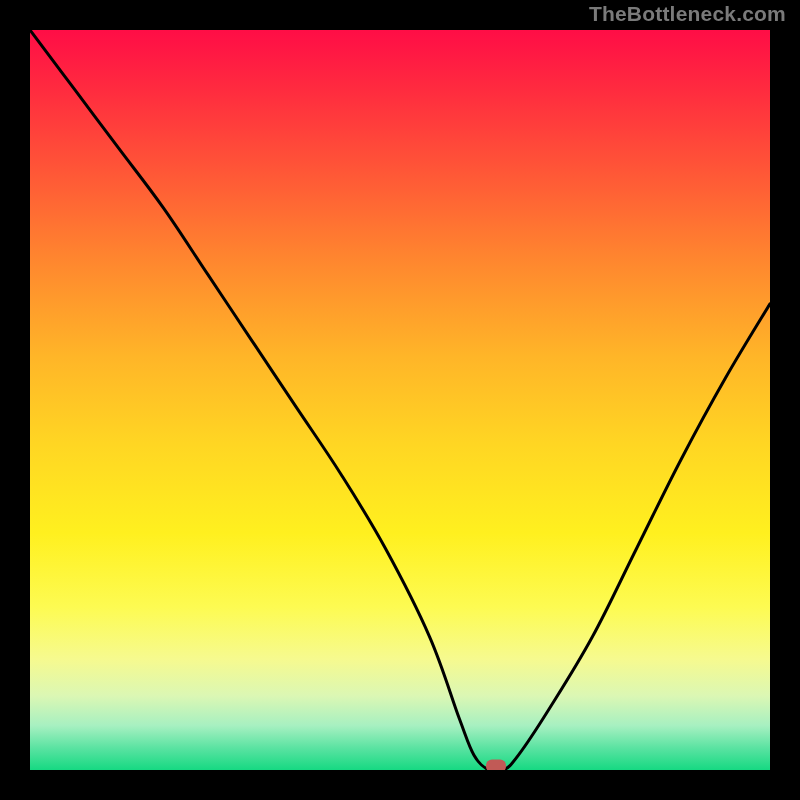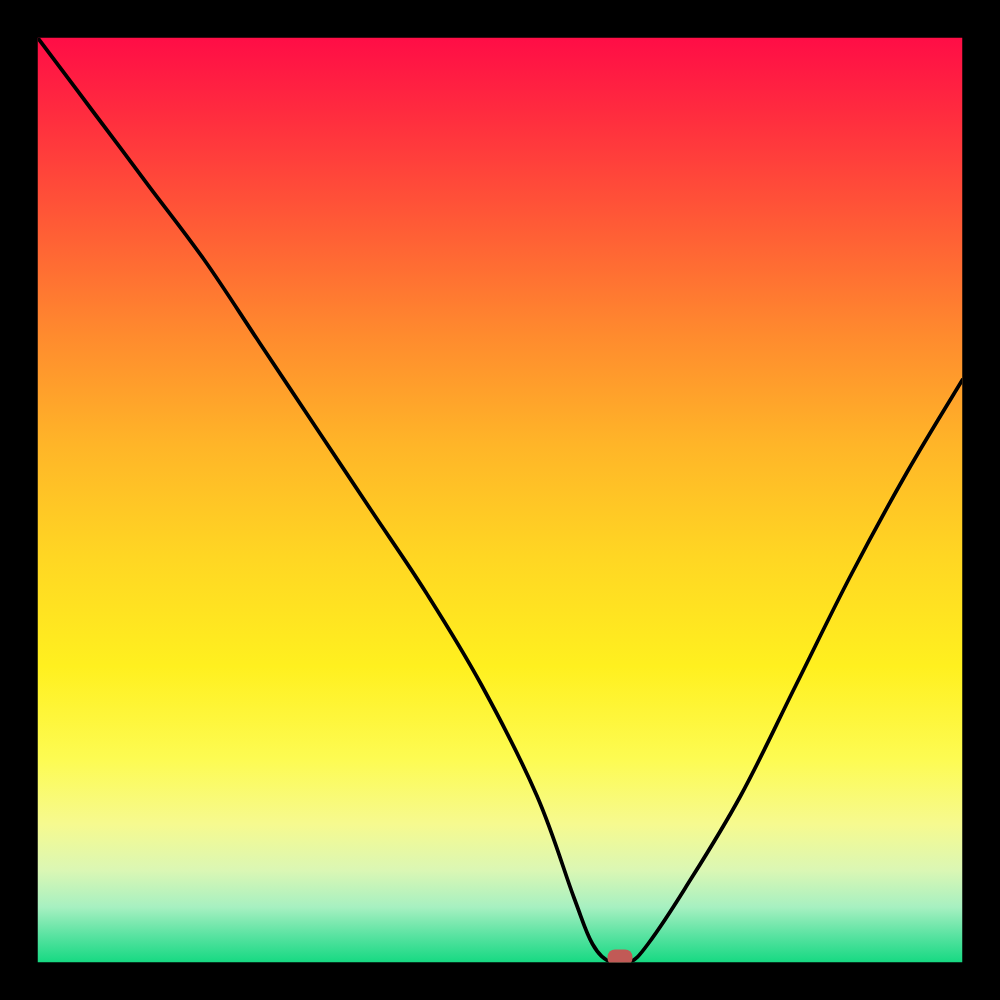--- a/index.html
+++ b/index.html
@@ -69,20 +69,21 @@
     background: #c15a56;
     z-index: 6;
     transform: translate(-50%, -50%);
   }
 </style>
 </head>
 <body>
 
 <div class="frame">
 
+  <div class="watermark">TheBottleneck.com</div>
 
   <div class="plot-area">
     <div class="gradient"></div>
 
     <svg class="curve" viewBox="0 0 740 740" preserveAspectRatio="none">
       <path id="curve-path" d="M 0.0 0.0 C 8.0 10.7, 28.4 37.9, 44.4 59.2 C 60.4 80.5, 72.8 97.1, 88.8 118.4 C 104.8 139.7, 117.2 155.0, 133.2 177.6 C 149.2 200.2, 161.6 220.2, 177.6 244.2 C 193.6 268.2, 206.0 286.8, 222.0 310.8 C 238.0 334.8, 250.4 353.4, 266.4 377.4 C 282.4 401.4, 294.8 418.7, 310.8 444.0 C 326.8 469.3, 339.2 488.7, 355.2 518.0 C 371.2 547.3, 386.3 576.2, 399.6 606.8 C 412.9 637.4, 421.2 666.9, 429.2 688.2 C 437.2 709.5, 438.7 715.9, 444.0 725.2 C 449.3 734.5, 453.5 737.3, 458.8 740.0 C 464.1 742.7, 468.3 742.7, 473.6 740.0 C 478.9 737.3, 480.4 735.9, 488.4 725.2 C 496.4 714.5, 504.7 702.1, 518.0 680.8 C 531.3 659.5, 546.4 636.1, 562.4 606.8 C 578.4 577.5, 590.8 550.0, 606.8 518.0 C 622.8 486.0, 635.2 459.8, 651.2 429.2 C 667.2 398.6, 679.6 375.8, 695.6 347.8 C 711.6 319.8, 732.0 287.1, 740.0 273.8" fill="none" stroke="#000" stroke-width="3" stroke-linecap="round" stroke-linejoin="round"></path>
     </svg>
 
     <div id="marker" class="marker" style="left: 466.2px; top: 736px; background: rgb(193, 90, 86);"></div>
   </div>

